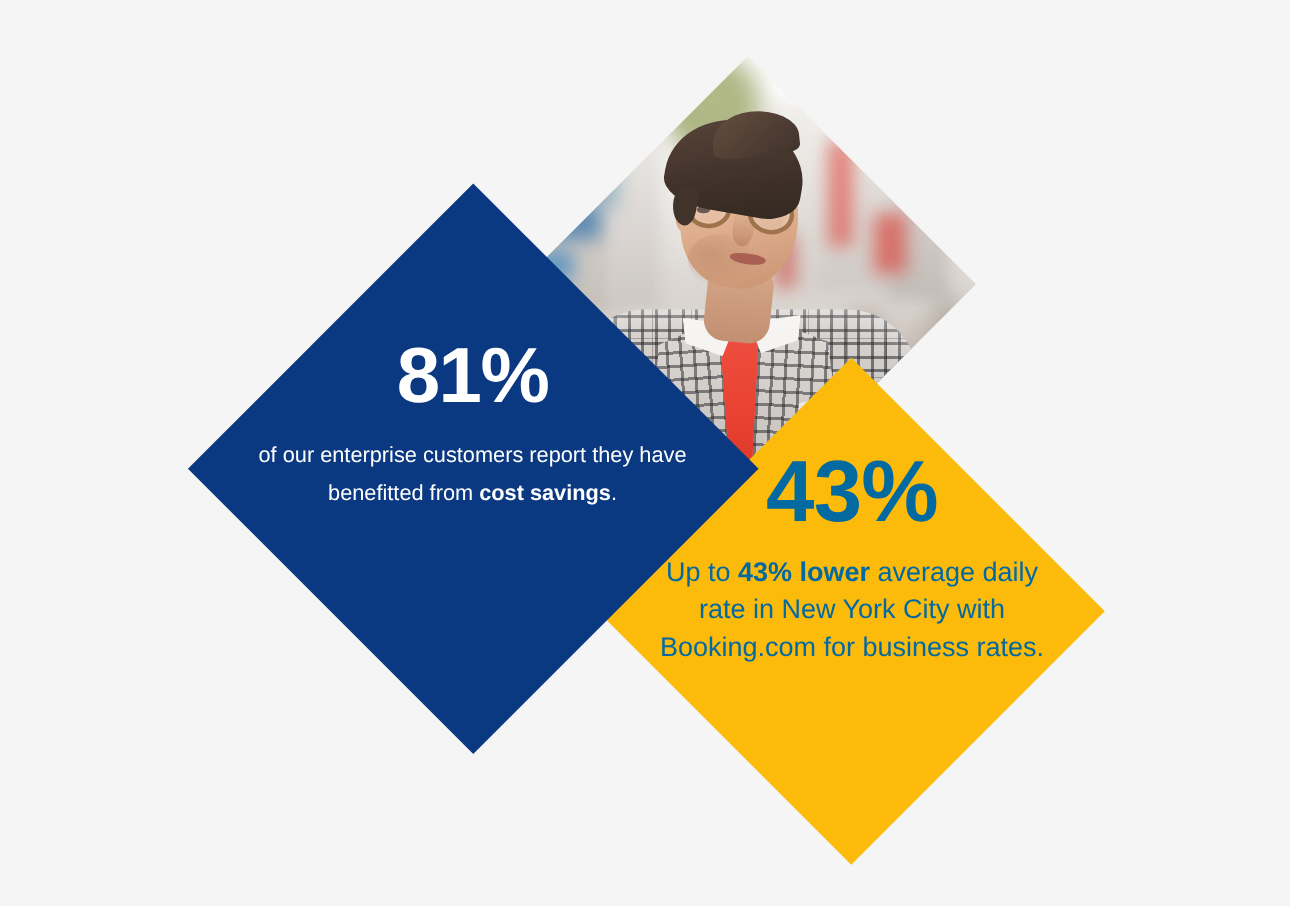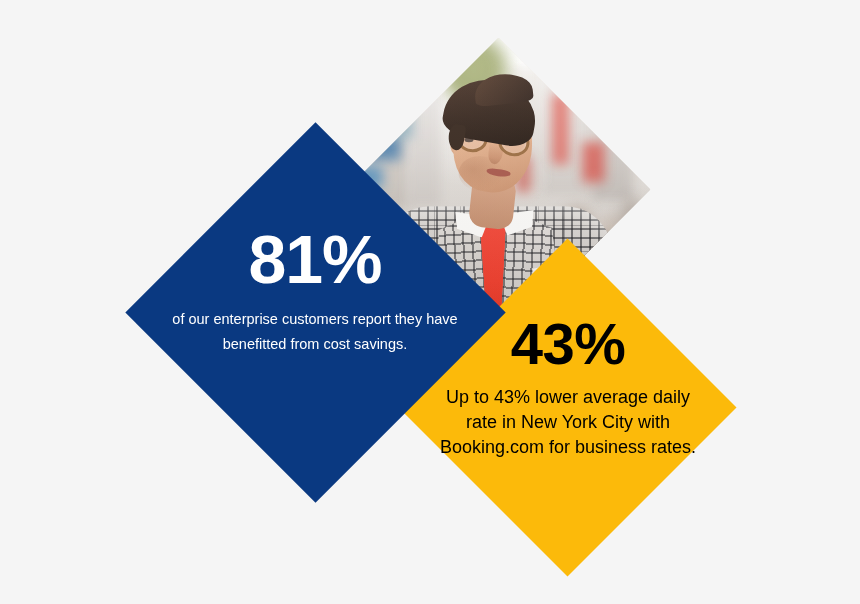--- a/index.html
+++ b/index.html
@@ -395,53 +395,53 @@
     z-index: 5;
   }
 
   .blue-text {
     left: 165px;
     top: 228px;
     width: 300px;
     color: #ffffff;
   }
   .blue-text .big-stat {
-    font-size: 68px;
+    font-size: 52px;
     font-weight: bold;
     line-height: 0.92;
     letter-spacing: -1px;
     margin-bottom: 16px;
     text-align: center;
   }
   .blue-text .caption {
     font-size: 14.5px;
     line-height: 25px;
     font-weight: normal;
   }
 
   .yellow-text {
     left: 432px;
-    top: 316px;
+    top: 300px;
     width: 272px;
-    color: #000000;
+    color: #0369a1;
   }
   .yellow-text .big-stat {
     font-size: 58px;
     font-weight: bold;
     line-height: 0.95;
     letter-spacing: -0.5px;
     margin-bottom: 14px;
   }
   .yellow-text .caption {
     font-size: 18px;
     line-height: 25px;
     font-weight: normal;
   }
 
-  .caption b { font-weight: normal; }
+  .caption b { font-weight: bold; }
 </style>
 </head>
 <body>
 
 <div class="stage">
 
   <div class="diamond photo-diamond">
     <div class="photo-inner">
       <div class="scene"></div>
 

